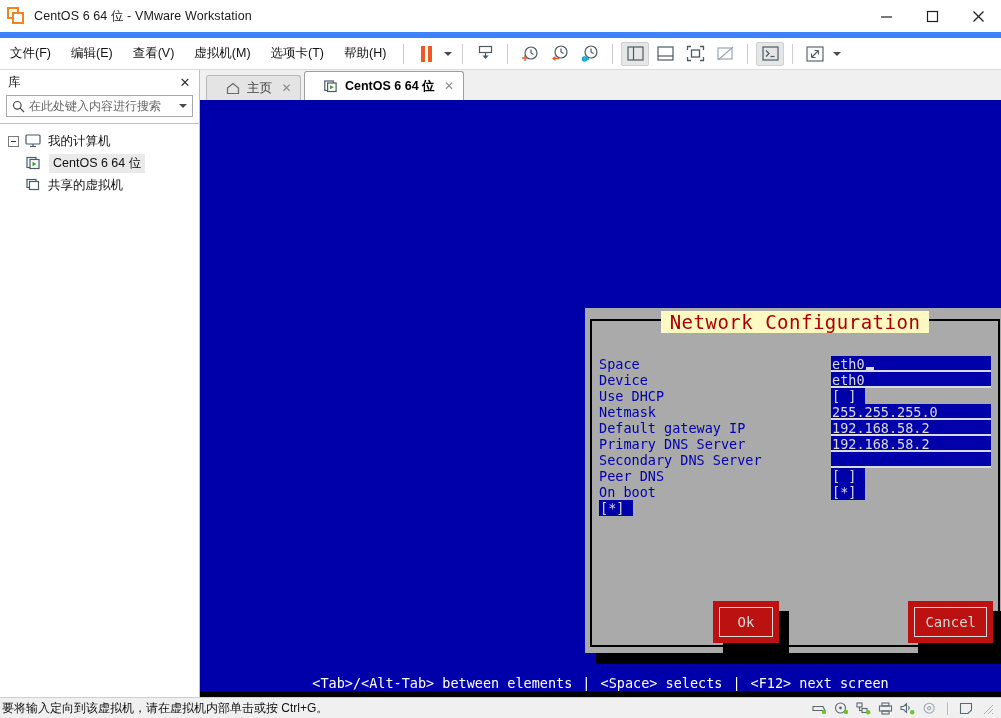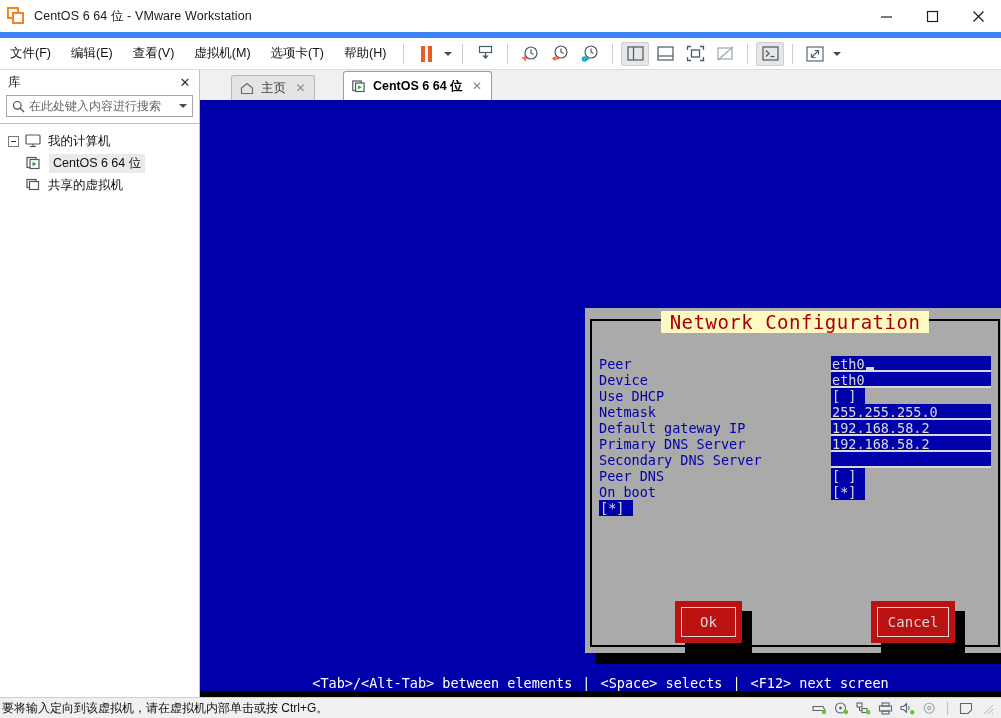--- a/index.html
+++ b/index.html
@@ -210,29 +210,28 @@
     background: #f0f0f0;
     display: flex;
     align-items: flex-end;
     padding-left: 6px;
     flex: 0 0 auto;
   }
   .tab {
     height: 25px;
     display: flex;
     align-items: center;
-    padding: 0 6px 0 8px;
+    padding: 0 6px 0 19px;
     margin-right: 3px;
     border: 1px solid #b8b8b8;
     border-bottom: none;
     background: #e4e4e4;
     border-radius: 3px 3px 0 0;
     box-sizing: border-box;
     white-space: nowrap;
-    margin-left: 25px;
   }
   .tab.active {
     background: #ffffff;
     height: 29px;
     border-color: #9e9e9e;
   }
   .tab-icon { width: 16px; height: 14px; margin-right: 5px; display:flex; align-items:center; flex:0 0 auto;}
   .tab-label { font-size: 12.5px; color: #3b3b3b; }
   .tab.active .tab-label { color: #000; font-weight: bold; }
   .tab-close {
@@ -343,20 +342,21 @@
     background: #d9d9d9;
     vertical-align: -1px;
     margin-left: 1px;
   }
 
   .buttons {
     position: absolute;
     left: 0; right: 0;
     top: 245px;
     display: flex;
+    justify-content: flex-end;
   }
   .btn-wrap { position: relative; }
   .btn-wrap.ok { margin-left: 76px; }
   .btn-wrap.cancel { margin-left: 129px; border-radius: 13px; }
   .btn-shadow {
     position: absolute;
     left: 10px; top: 10px;
     width: 100%; height: 100%;
     background: #000000;
   }
@@ -644,21 +644,21 @@
 
         <div class="dialog">
           <div class="dlg-inner"></div>
           <div class="dlg-title">
             <span>Network Configuration</span>
           </div>
 
           <div class="form">
 
             <div class="frow">
-              <span class="flabel">Peer</span>
+              <span class="flabel">Space</span>
               <span class="fval text"><span class="fill">eth0</span><span class="cursor"></span></span>
             </div>
 
             <div class="frow">
               <span class="flabel">Device</span>
               <span class="fval text"><span class="fill">eth0</span></span>
             </div>
 
             <div class="frow">
               <span class="flabel">Use DHCP</span>

